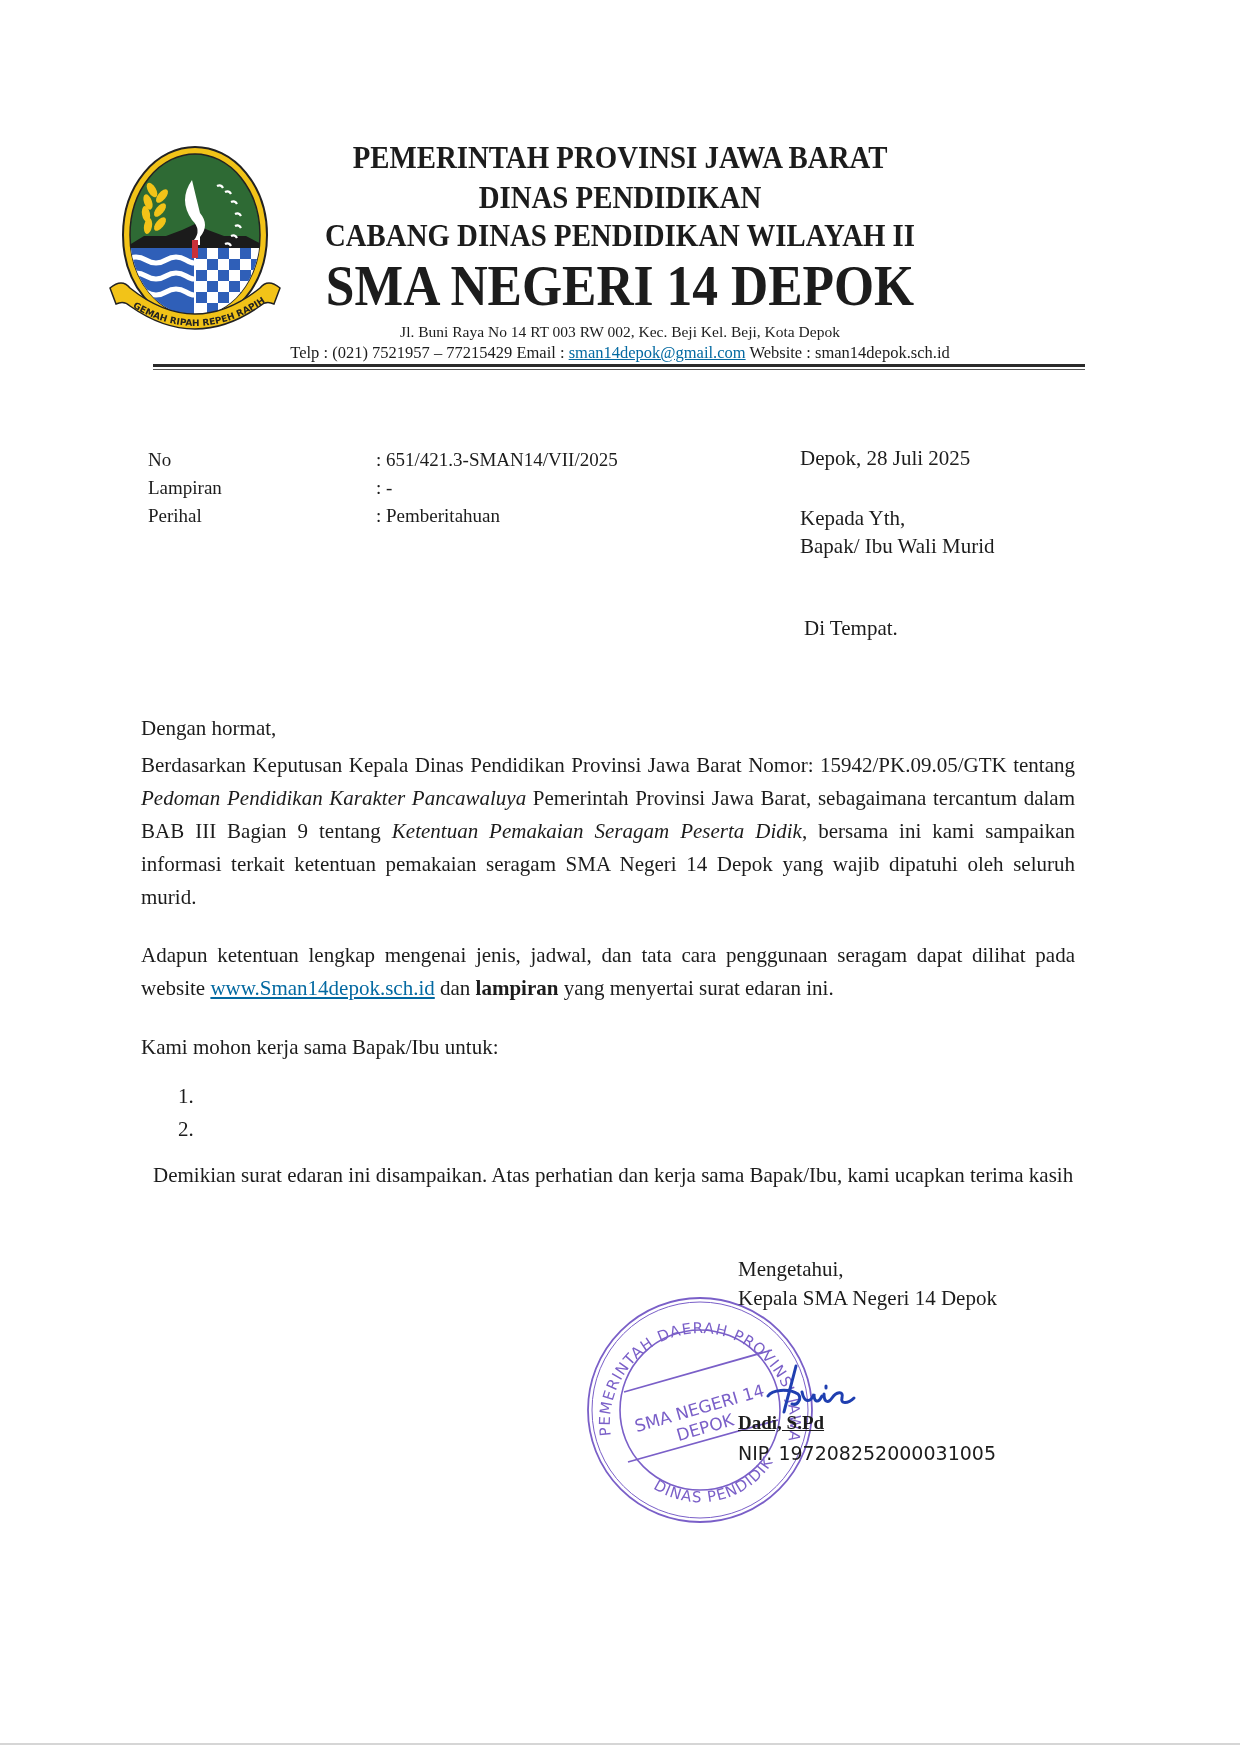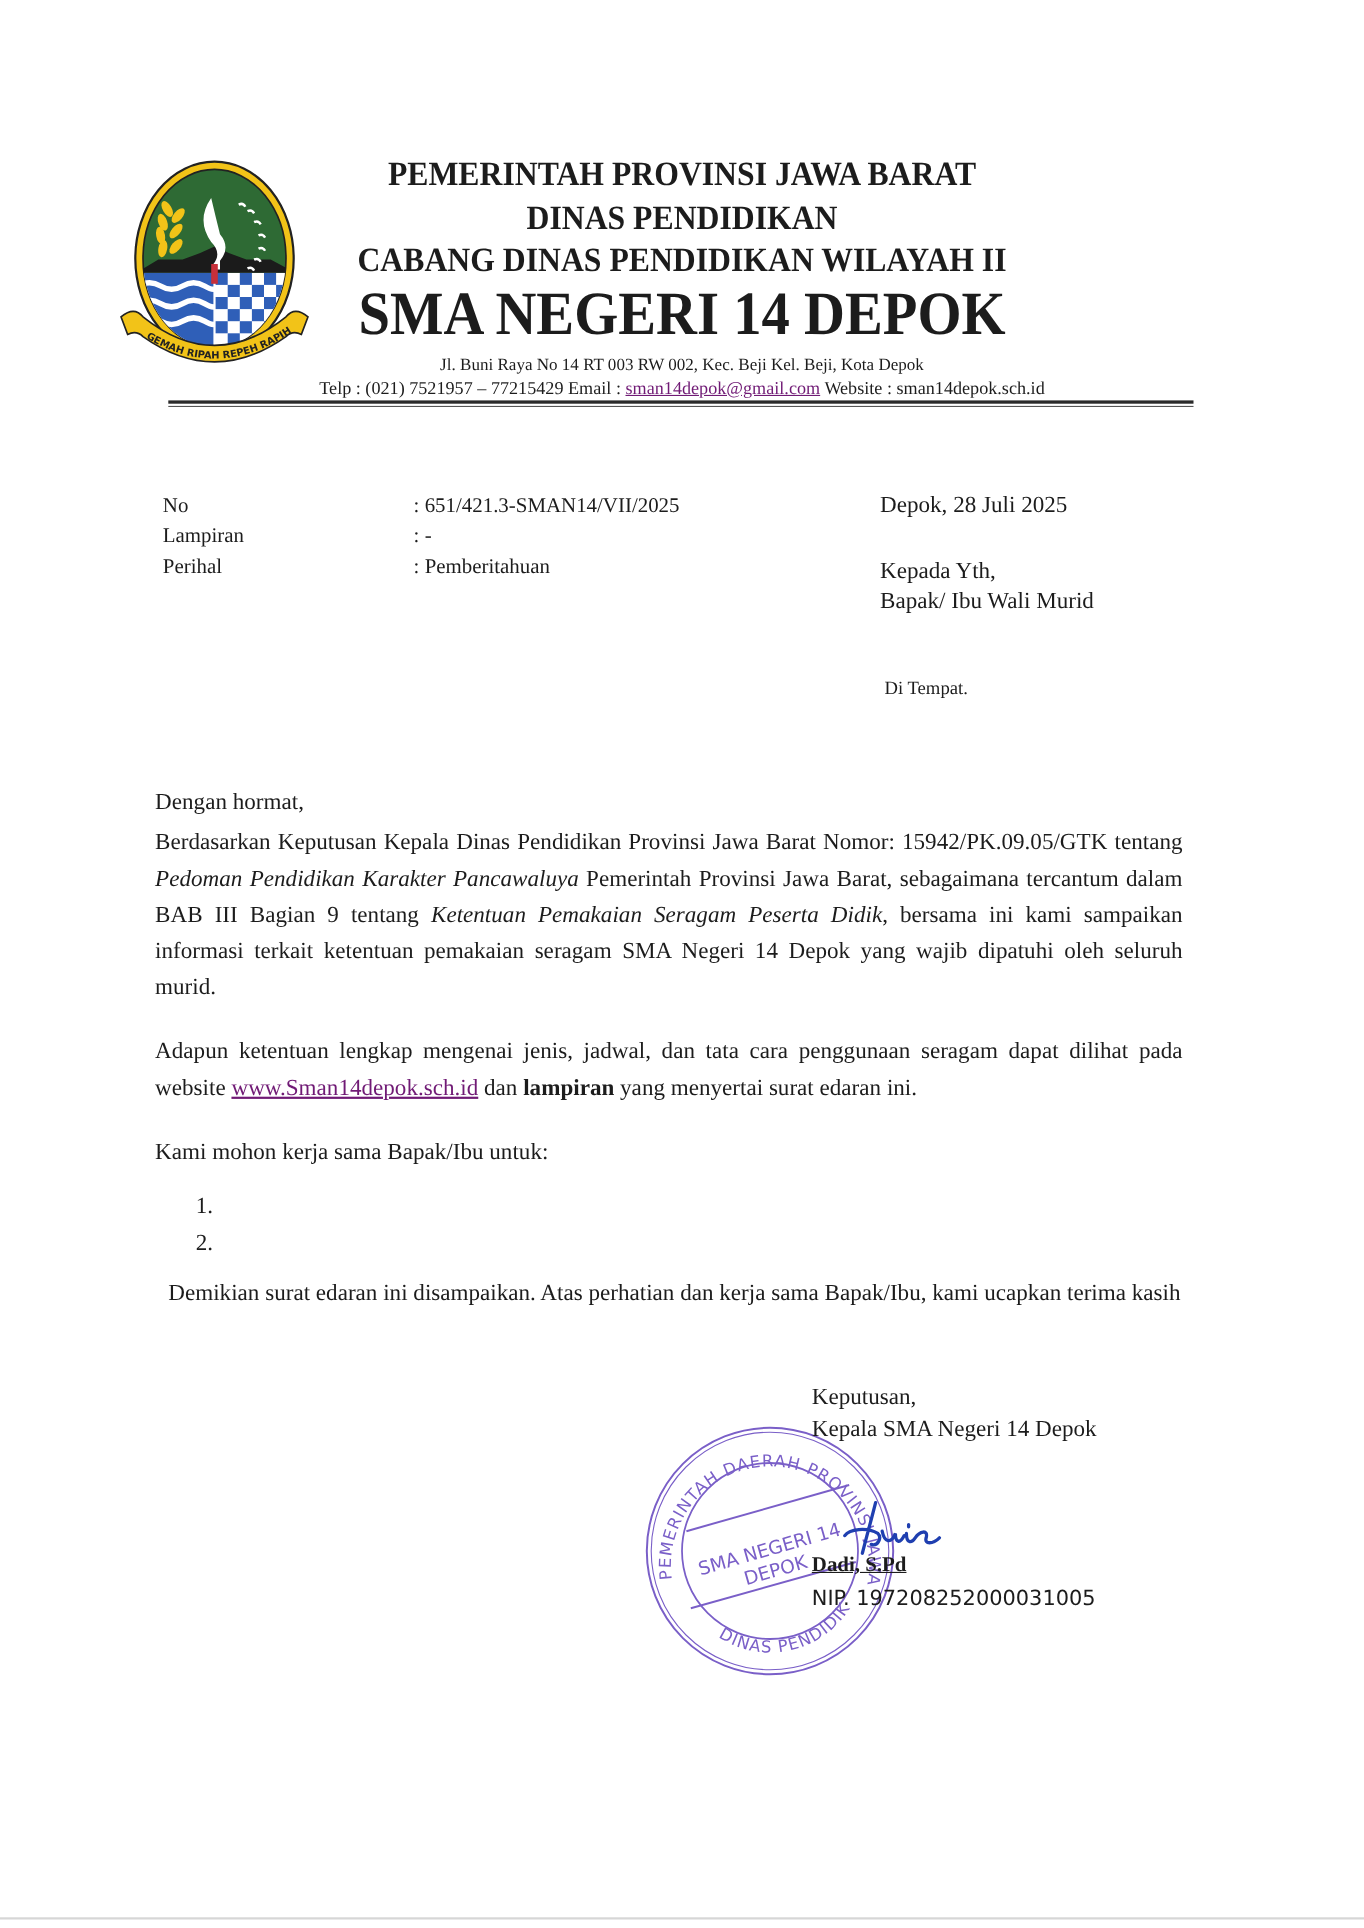--- a/index.html
+++ b/index.html
@@ -12,36 +12,36 @@
     .kop-line { position: absolute; left: 240px; width: 760px; text-align: center;
                 font-weight: bold; white-space: nowrap; letter-spacing: 0; }
     .kop-1 { top: 140px; font-size: 31px; transform: scaleX(0.93); transform-origin: center; }
     .kop-2 { top: 180px; font-size: 31px; transform: scaleX(0.93); transform-origin: center; }
     .kop-3 { top: 218px; font-size: 31px; transform: scaleX(0.93); transform-origin: center; }
     .kop-4 { top: 254px; font-size: 56px; transform: scaleX(0.92); transform-origin: center; }
     .kop-addr { position: absolute; left: 200px; width: 840px; text-align: center;
                 font-size: 15.5px; white-space: nowrap; }
     .addr-1 { top: 323px; }
     .addr-2 { top: 343px; font-size: 16.5px; }
-    .link { color: #701a75; text-decoration: underline; }
+    .link { color: #0369a1; text-decoration: underline; }
     .rule-thick { left: 153px; top: 364px; width: 932px; height: 3px; background: #2a2a2a; }
     .rule-thin  { left: 153px; top: 369px; width: 932px; height: 1px; background: #555; }
 
     
     .meta { font-size: 19px; line-height: 28px; }
     .meta-label { left: 148px; }
     .meta-value { left: 376px; }
     .row-no  { top: 446px; }
     .row-lam { top: 474px; }
     .row-per { top: 502px; }
     .right-col { left: 800px; font-size: 21px; line-height: 28px; }
     .date { top: 444px; }
     .kepada { top: 504px; }
     .kepada2 { top: 532px; }
-    .tempat { left: 804px; top: 616px; font-size: 17px; }
+    .tempat { left: 804px; top: 616px; font-size: 21px; }
 
     
     .body-text { left: 141px; width: 934px; font-size: 21px; line-height: 33px;
                  text-align: justify; }
     .p-salam { top: 690px; margin-top: 22px; }
     .p-1 { top: 749px; }
     .p-2 { top: 939px; }
     .p-3 { top: 1031px; }
     .list { left: 178px; width: 900px; font-size: 21px; line-height: 33px; top: 1080px; }
     .list-item { display: flex; }
@@ -201,21 +201,21 @@
     <text font-family="DejaVu Sans, sans-serif" font-size="15" fill="#7a5fc8" letter-spacing="1">
       <textPath href="#stampBot" startOffset="22%">DINAS PENDIDIKAN</textPath>
     </text>
     <g transform="rotate(-16 118 118)">
       <text x="118" y="122" text-anchor="middle" font-family="DejaVu Sans, sans-serif" font-size="17" fill="#7a5fc8">SMA NEGERI 14</text>
       <text x="118" y="142" text-anchor="middle" font-family="DejaVu Sans, sans-serif" font-size="17" fill="#7a5fc8">DEPOK</text>
     </g>
   </svg>
 </div>
 
-<div class="abs sign sign-1">Keputusan,</div>
+<div class="abs sign sign-1">Mengetahui,</div>
 <div class="abs sign sign-2">Kepala SMA Negeri 14 Depok</div>
 
 <div class="abs signature">
   <svg viewBox="0 0 110 60" width="110" height="60">
     <path d="M38 4 C34 20 30 34 26 50 M10 34 C14 28 30 26 40 32 C44 36 40 44 34 42 M44 30 C46 40 52 42 56 32 C56 40 60 42 64 34 M68 24 L68 26 M66 32 C66 40 70 42 74 36 C78 30 86 28 84 36 C82 42 90 42 96 36" fill="none" stroke="#1f3fb0" stroke-width="3" stroke-linecap="round"></path>
   </svg>
 </div>
 
 <div class="abs sign-name">Dadi, S.Pd</div>
 <div class="abs sign-nip">NIP. 197208252000031005</div>

